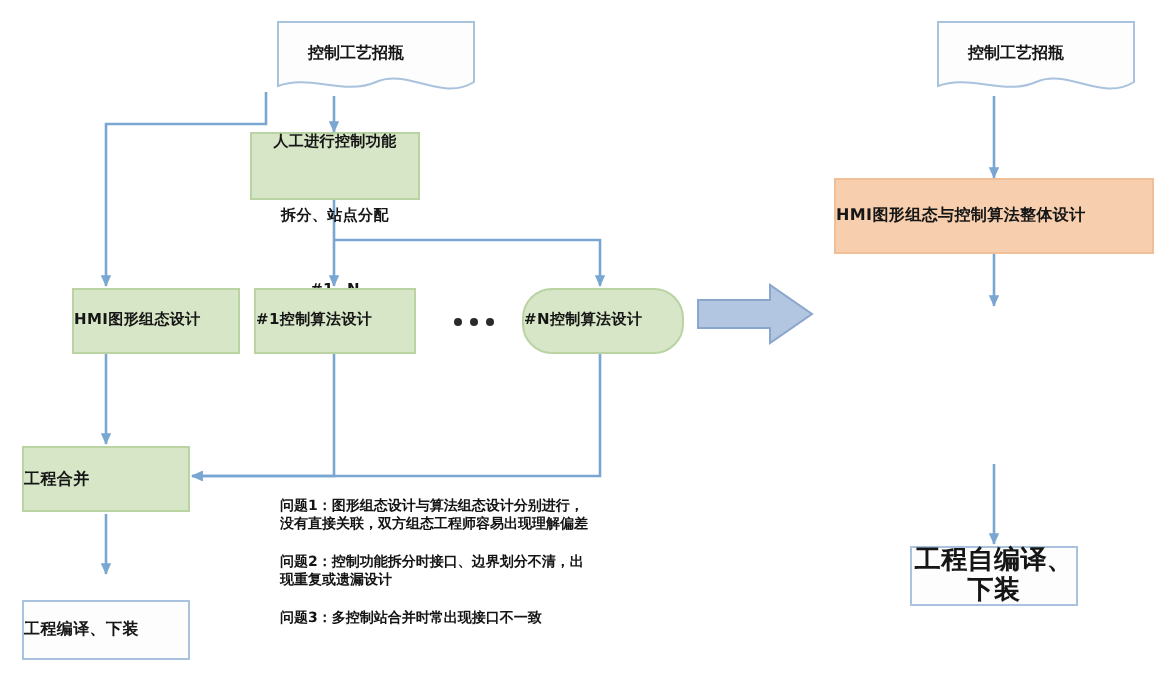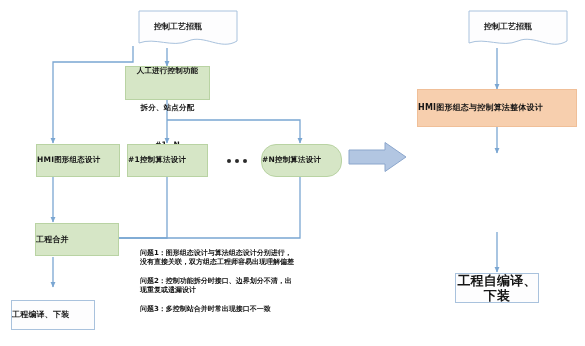--- a/index.html
+++ b/index.html
@@ -176,21 +176,21 @@
   <div class="dots" style="left:214px; top:155px; width:46px; height:12px;">
     <i></i>
       <i></i>
       <i></i>
   </div>
 
   <div class="node green" style="left:261px; top:144px; width:81px; height:33px; font-size:7.5px;border-radius:15px;">
     <span>#N控制算法设计</span>
   </div>
 
-  <div class="node green" style="left:11px; top:223px; width:84px; height:33px; font-size:8px;margin-left:24px;">
+  <div class="node green" style="left:11px; top:223px; width:84px; height:33px; font-size:8px;">
     <span>工程合并</span>
   </div>
 
   <div class="node white" style="left:11px; top:300px; width:84px; height:30px; font-size:8px;">
     <span>工程编译、下装</span>
   </div>
 
   <div class="notes" style="left:140px; top:249px; width:212px; font-size:7px;">
     <div class="note-line">
       <div>问题1：图形组态设计与算法组态设计分别进行，</div>

